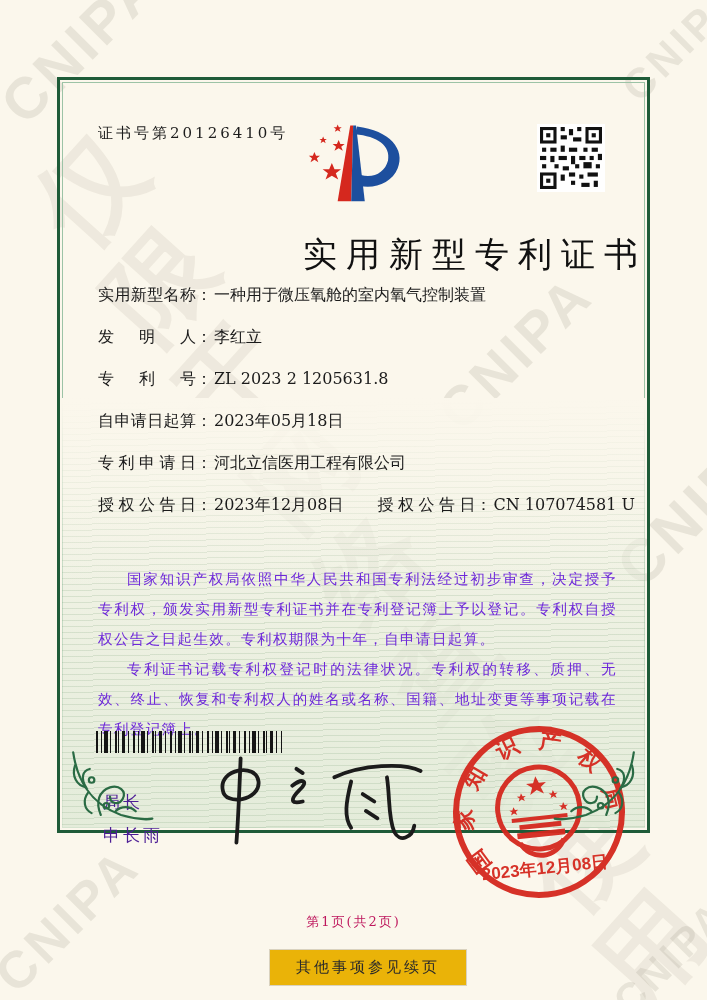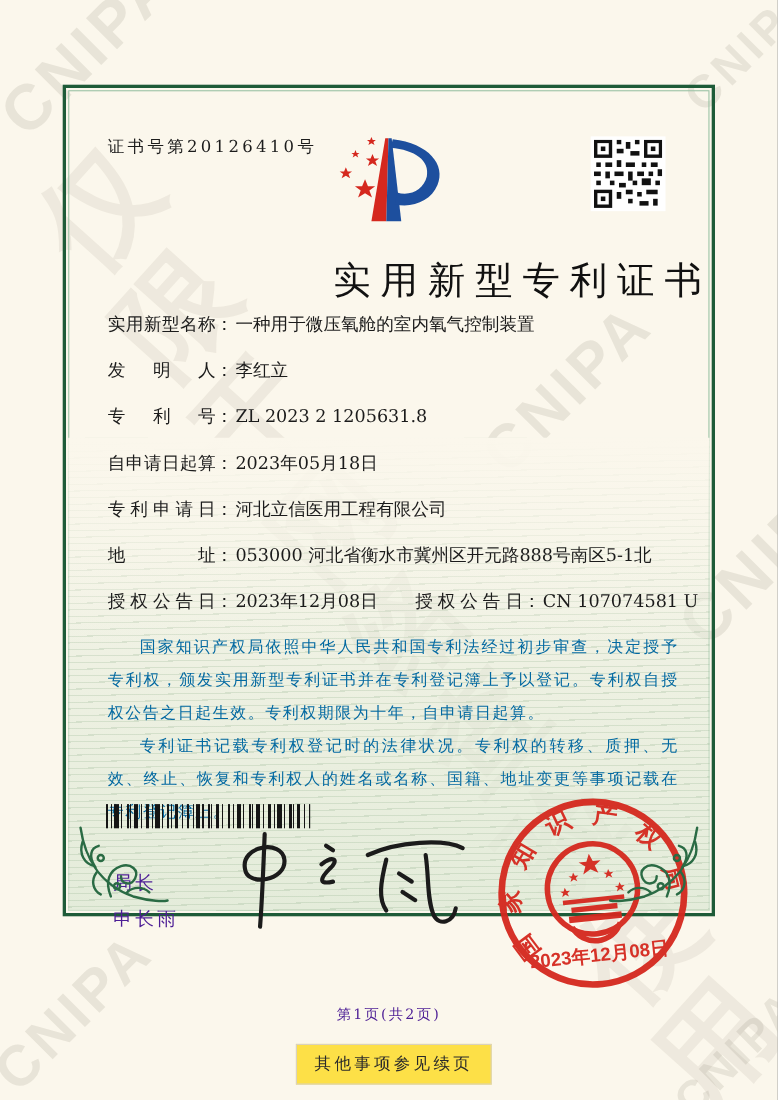--- a/index.html
+++ b/index.html
@@ -30,50 +30,50 @@
 
   .title{position:absolute;left:0;top:152px;width:100%;text-align:right;
     font-size:34px;font-weight:normal;letter-spacing:9px;color:#111;}
 
   .rows{position:absolute;left:38px;top:204px;width:520px;font-size:16px;color:#1b1b1b;}
   .row{margin-bottom:20px;white-space:nowrap;line-height:22px;}
   .lbl{display:inline-block;width:98px;text-align:justify;text-align-last:justify;vertical-align:top;}
   .colon{display:inline-block;margin-right:2px;}
   .pair2{display:inline-block;margin-left:34px;}
 
-  .paras{position:absolute;left:38px;top:494px;width:519px;font-size:14.5px;line-height:30px;
-    letter-spacing:1.4px;text-align:justify;color:#0369a1;}
+  .paras{position:absolute;left:38px;top:484px;width:519px;font-size:14.5px;line-height:30px;
+    letter-spacing:1.4px;text-align:justify;color:#6d28d9;}
   .paras p{margin:0;text-indent:2em;}
 
   .barcode{position:absolute;left:36px;top:651px;width:186px;height:22px;
     background:repeating-linear-gradient(90deg,
       #151515 0 2px,rgba(0,0,0,0) 2px 5px,
       #151515 5px 6px,rgba(0,0,0,0) 6px 8px,
       #151515 8px 12px,rgba(0,0,0,0) 12px 14px,
       #151515 14px 15px,rgba(0,0,0,0) 15px 19px,
       #151515 19px 21px,rgba(0,0,0,0) 21px 22px,
       #151515 22px 23px,rgba(0,0,0,0) 23px 26px,
       #151515 26px 29px,rgba(0,0,0,0) 29px 32px,
       #151515 32px 33px,rgba(0,0,0,0) 33px 37px);}
 
   .director{position:absolute;left:43px;top:706px;font-family:Liberation Sans, sans-serif;
     font-size:17px;color:#4c1d95;letter-spacing:3px;line-height:33px;}
   .signature{position:absolute;left:128px;top:672px;width:280px;height:100px;}
 
   .seal{position:absolute;left:389px;top:642px;width:180px;height:180px;transform:rotate(-6deg);opacity:.95;}
 
   .page-no{position:absolute;left:0;top:833px;width:100%;text-align:center;font-size:13px;
-    letter-spacing:2px;color:#4c1d95;}
+    letter-spacing:2px;color:#be185d;}
 
   .corner{position:absolute;width:92px;height:92px;color:#2a6b44;}
   .corner.bl{left:4px;bottom:4px;}
   .corner.br{right:4px;bottom:4px;transform:scaleX(-1);}
 
-  .cont-box{position:absolute;left:269px;top:949px;width:178px;height:37px;z-index:3;
-    background:#fde047;border:1px solid #d9d2bf;box-sizing:border-box;
+  .cont-box{position:absolute;left:269px;top:949px;width:198px;height:37px;z-index:3;
+    background:#eab308;border:1px solid #d9d2bf;box-sizing:border-box;
     display:flex;align-items:center;justify-content:center;
     font-size:15px;letter-spacing:3px;color:#2a2a2a;}
 </style>
 </head>
 <body>
 
 <svg width="0" height="0" style="position:absolute">
   <defs>
     <path id="star" d="M0,-10 L2.9,-3.1 10,-3.1 4.3,1.2 6.9,8.1 0,4 -6.9,8.1 -4.3,1.2 -10,-3.1 -2.9,-3.1 Z"></path>
   </defs>
@@ -180,23 +180,20 @@
       <div class="row">
         <span class="lbl">专利号</span><span class="colon">：</span><span class="val">ZL 2023 2 1205631.8</span>
       </div>
       <div class="row">
         <span class="lbl">自申请日起算</span><span class="colon">：</span><span class="val">2023年05月18日</span>
       </div>
       <div class="row">
         <span class="lbl">专利申请日</span><span class="colon">：</span><span class="val">河北立信医用工程有限公司</span>
       </div>
       <div class="row">
-        <span class="lbl">地址</span><span class="colon">：</span><span class="val">053000 河北省衡水市冀州区开元路888号南区5-1北</span>
-      </div>
-      <div class="row">
         <span class="lbl">授权公告日</span><span class="colon">：</span><span class="val">2023年12月08日</span><span class="pair2"><span class="lbl">授权公告日</span><span class="colon">：</span><span class="val">CN 107074581 U</span></span>
       </div>
     </div>
 
     <div class="paras">
       <p>国家知识产权局依照中华人民共和国专利法经过初步审查，决定授予专利权，颁发实用新型专利证书并在专利登记簿上予以登记。专利权自授权公告之日起生效。专利权期限为十年，自申请日起算。</p>
       <p>专利证书记载专利权登记时的法律状况。专利权的转移、质押、无效、终止、恢复和专利权人的姓名或名称、国籍、地址变更等事项记载在专利登记簿上。</p>
     </div>
 
     <div class="barcode"></div>

